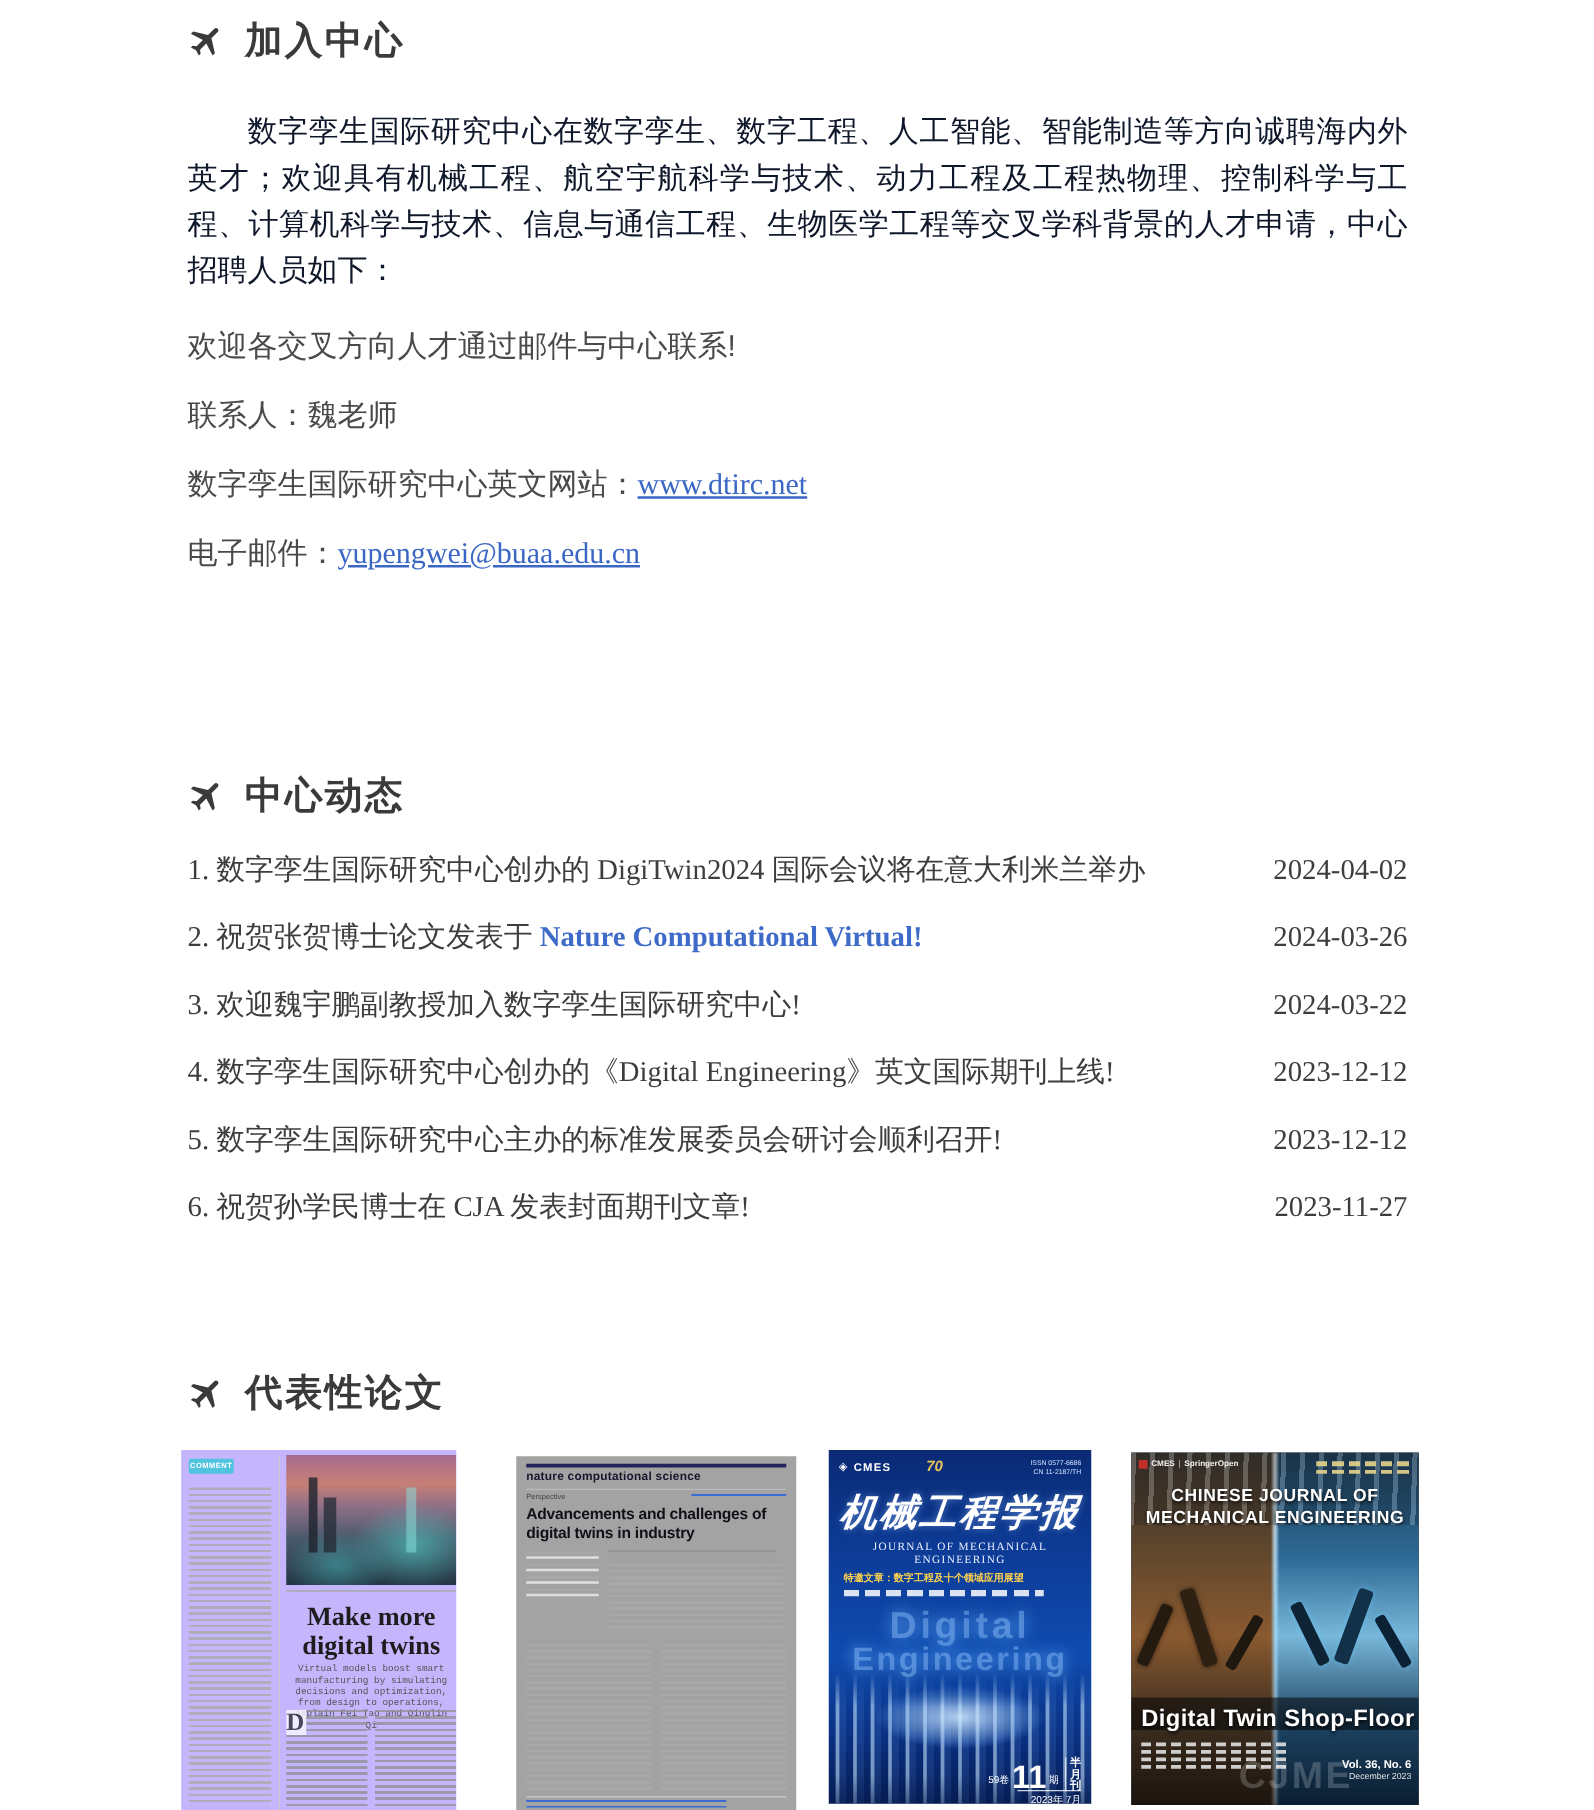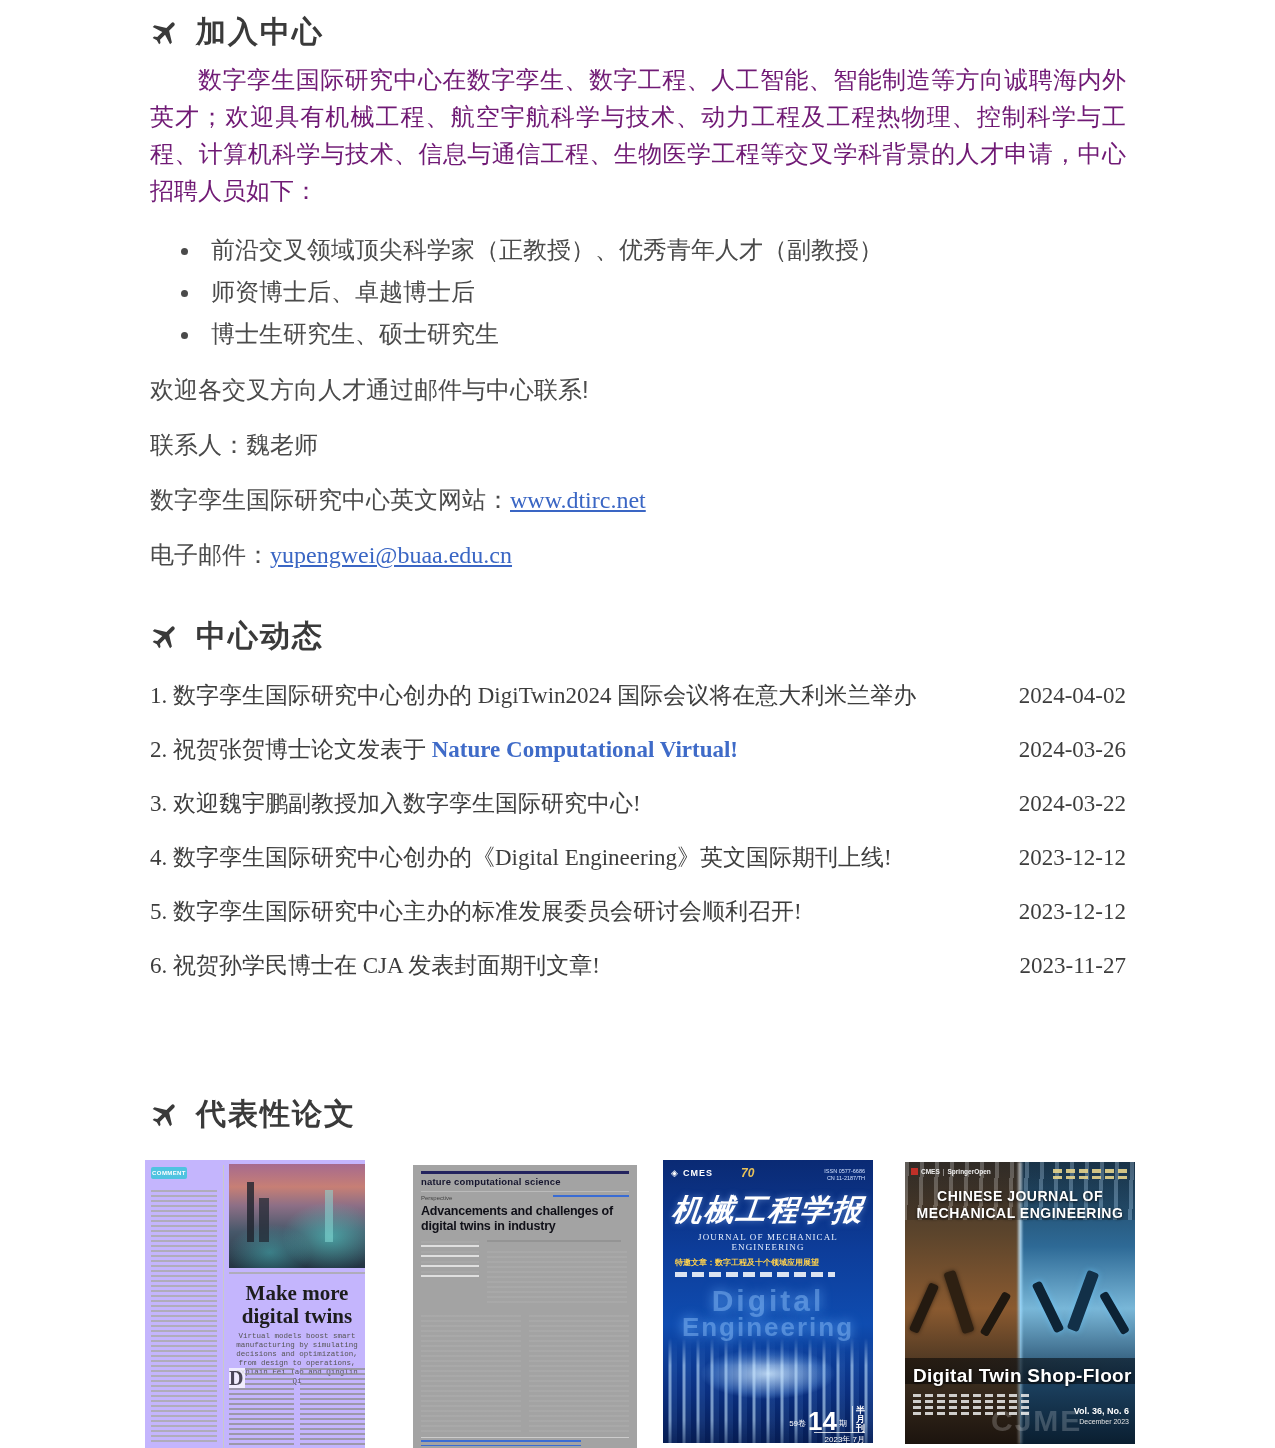--- a/index.html
+++ b/index.html
@@ -9,22 +9,22 @@
     font-family:"Liberation Sans","DejaVu Sans",sans-serif; color:#454545;
   }
   
   .section-head { display:flex; align-items:center; gap:15px; }
   .section-head .plane { width:31px; height:31px; flex:0 0 auto; }
   .section-head .plane svg { width:31px; height:31px; display:block; }
   .section-title { font-size:30px; font-weight:bold; color:#3a3a3a; letter-spacing:2px; }
 
   
   #join { position:absolute; left:150px; top:12px; width:976px; }
-  .intro { margin-top:8px; font-size:24px; line-height:37px; text-align:justify;
-           text-indent:2em; color:#701a75; }
+  .intro { margin-top:34px; font-size:24px; line-height:37px; text-align:justify;
+           text-indent:2em; color:#0f172a; }
   ul.bullets { margin:27px 0 0 0; padding-left:52px; }
   ul.bullets li { font-size:24px; color:#4a4a4a; padding-left:9px; margin-bottom:15px; line-height:27px; }
   .pline { font-size:24px; color:#4a4a4a; margin-top:25px; line-height:30px; }
   .pline.first { margin-top:28px; }
   a.blue-link { color:#3a66c4; text-decoration:underline;
     font-family:"Liberation Serif","DejaVu Serif",serif; }
 
   
   #news { position:absolute; left:150px; top:616px; width:976px; }
   .news-list { margin-top:24px; }
@@ -173,25 +173,20 @@
 <section id="join">
   <div class="section-head">
     <span class="plane">
       <svg viewBox="0 0 24 24">
           <path fill="#3a3a3a" transform="rotate(45 12 12)" d="M21 16v-2l-8-5V3.5c0-.83-.67-1.5-1.5-1.5S10 2.67 10 3.5V9l-8 5v2l8-2.5V19l-2 1.5V22l3.5-1 3.5 1v-1.5L13 19v-5.5l8 2.5z"></path>
         </svg>
     </span>
     <span class="section-title">加入中心</span>
   </div>
   <p class="intro">数字孪生国际研究中心在数字孪生、数字工程、人工智能、智能制造等方向诚聘海内外英才；欢迎具有机械工程、航空宇航科学与技术、动力工程及工程热物理、控制科学与工程、计算机科学与技术、信息与通信工程、生物医学工程等交叉学科背景的人才申请，中心招聘人员如下：</p>
-  <ul class="bullets">
-    <li>前沿交叉领域顶尖科学家（正教授）、优秀青年人才（副教授）</li>
-    <li>师资博士后、卓越博士后</li>
-    <li>博士生研究生、硕士研究生</li>
-  </ul>
   <p class="pline first">欢迎各交叉方向人才通过邮件与中心联系!</p>
   <p class="pline">联系人：魏老师</p>
   <p class="pline"><span>数字孪生国际研究中心英文网站：</span><a class="blue-link" href="#">www.dtirc.net</a></p>
   <p class="pline"><span>电子邮件：</span><a class="blue-link" href="#">yupengwei@buaa.edu.cn</a></p>
 </section>
 
 <section id="news">
   <div class="section-head">
     <span class="plane">
       <svg viewBox="0 0 24 24">
@@ -287,21 +282,21 @@
   <div class="issn"><span>ISSN 0577-6686</span><br><span>CN 11-2187/TH</span></div>
   <div class="cn-title">机械工程学报</div>
   <div class="en-title">JOURNAL OF MECHANICAL ENGINEERING</div>
   <div class="feature">特邀文章：数字工程及十个领域应用展望</div>
   <div class="authors tl-white" style="position: absolute; left: 12px; top: 112px; width: 160px; height: 5px;"></div>
   <div class="bigword bw1">Digital</div>
   <div class="bigword bw2">Engineering</div>
   <div class="beams"></div>
   <div class="issuebox">
     <span class="vol">59卷</span>
-    <span class="big">14</span>
+    <span class="big">11</span>
     <span class="unit">期</span>
     <span class="freq">
       <span>半</span>
         <span>月</span>
         <span>刊</span>
     </span>
   </div>
   <div class="covdate">2023年 7月</div>
 </div>
 

